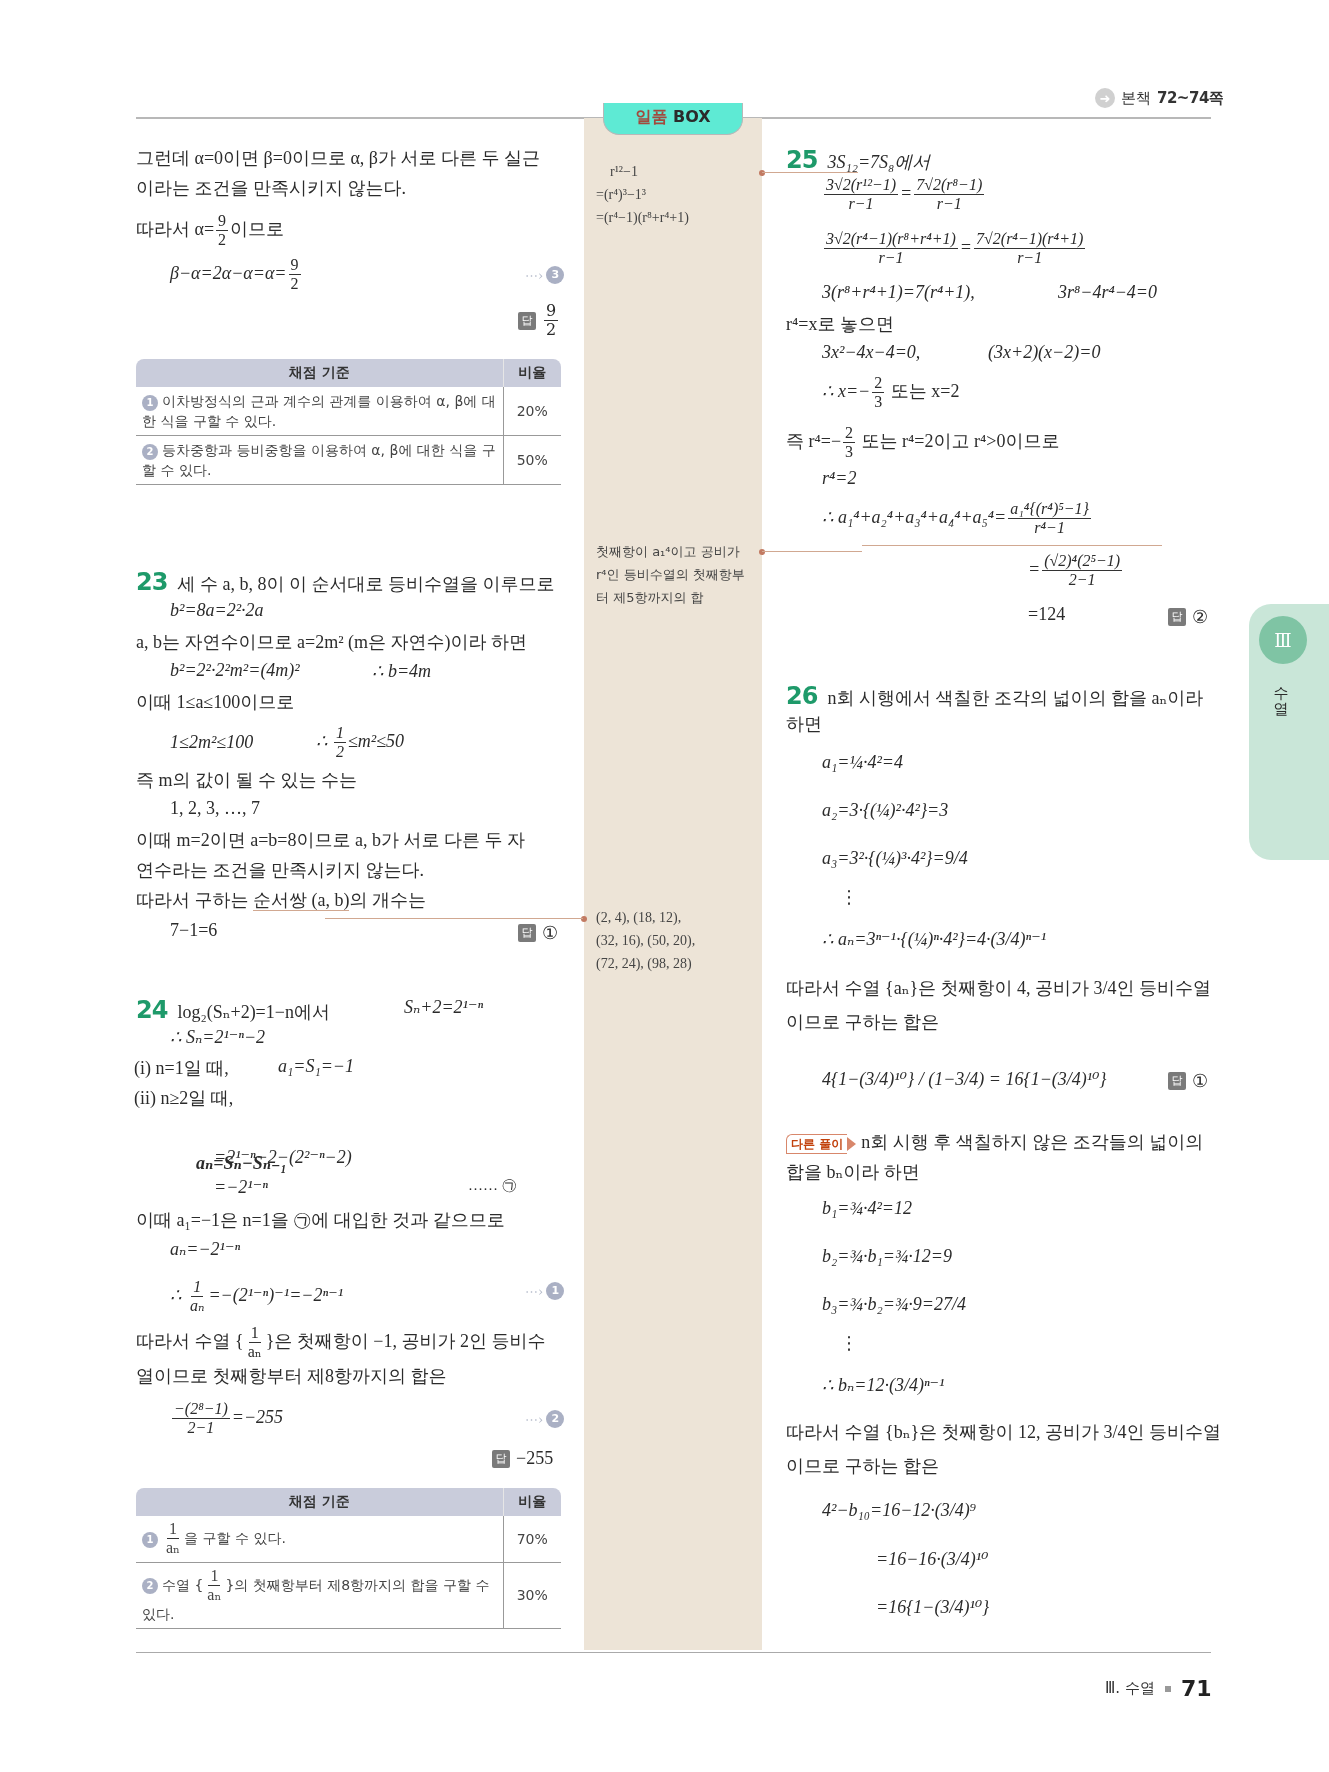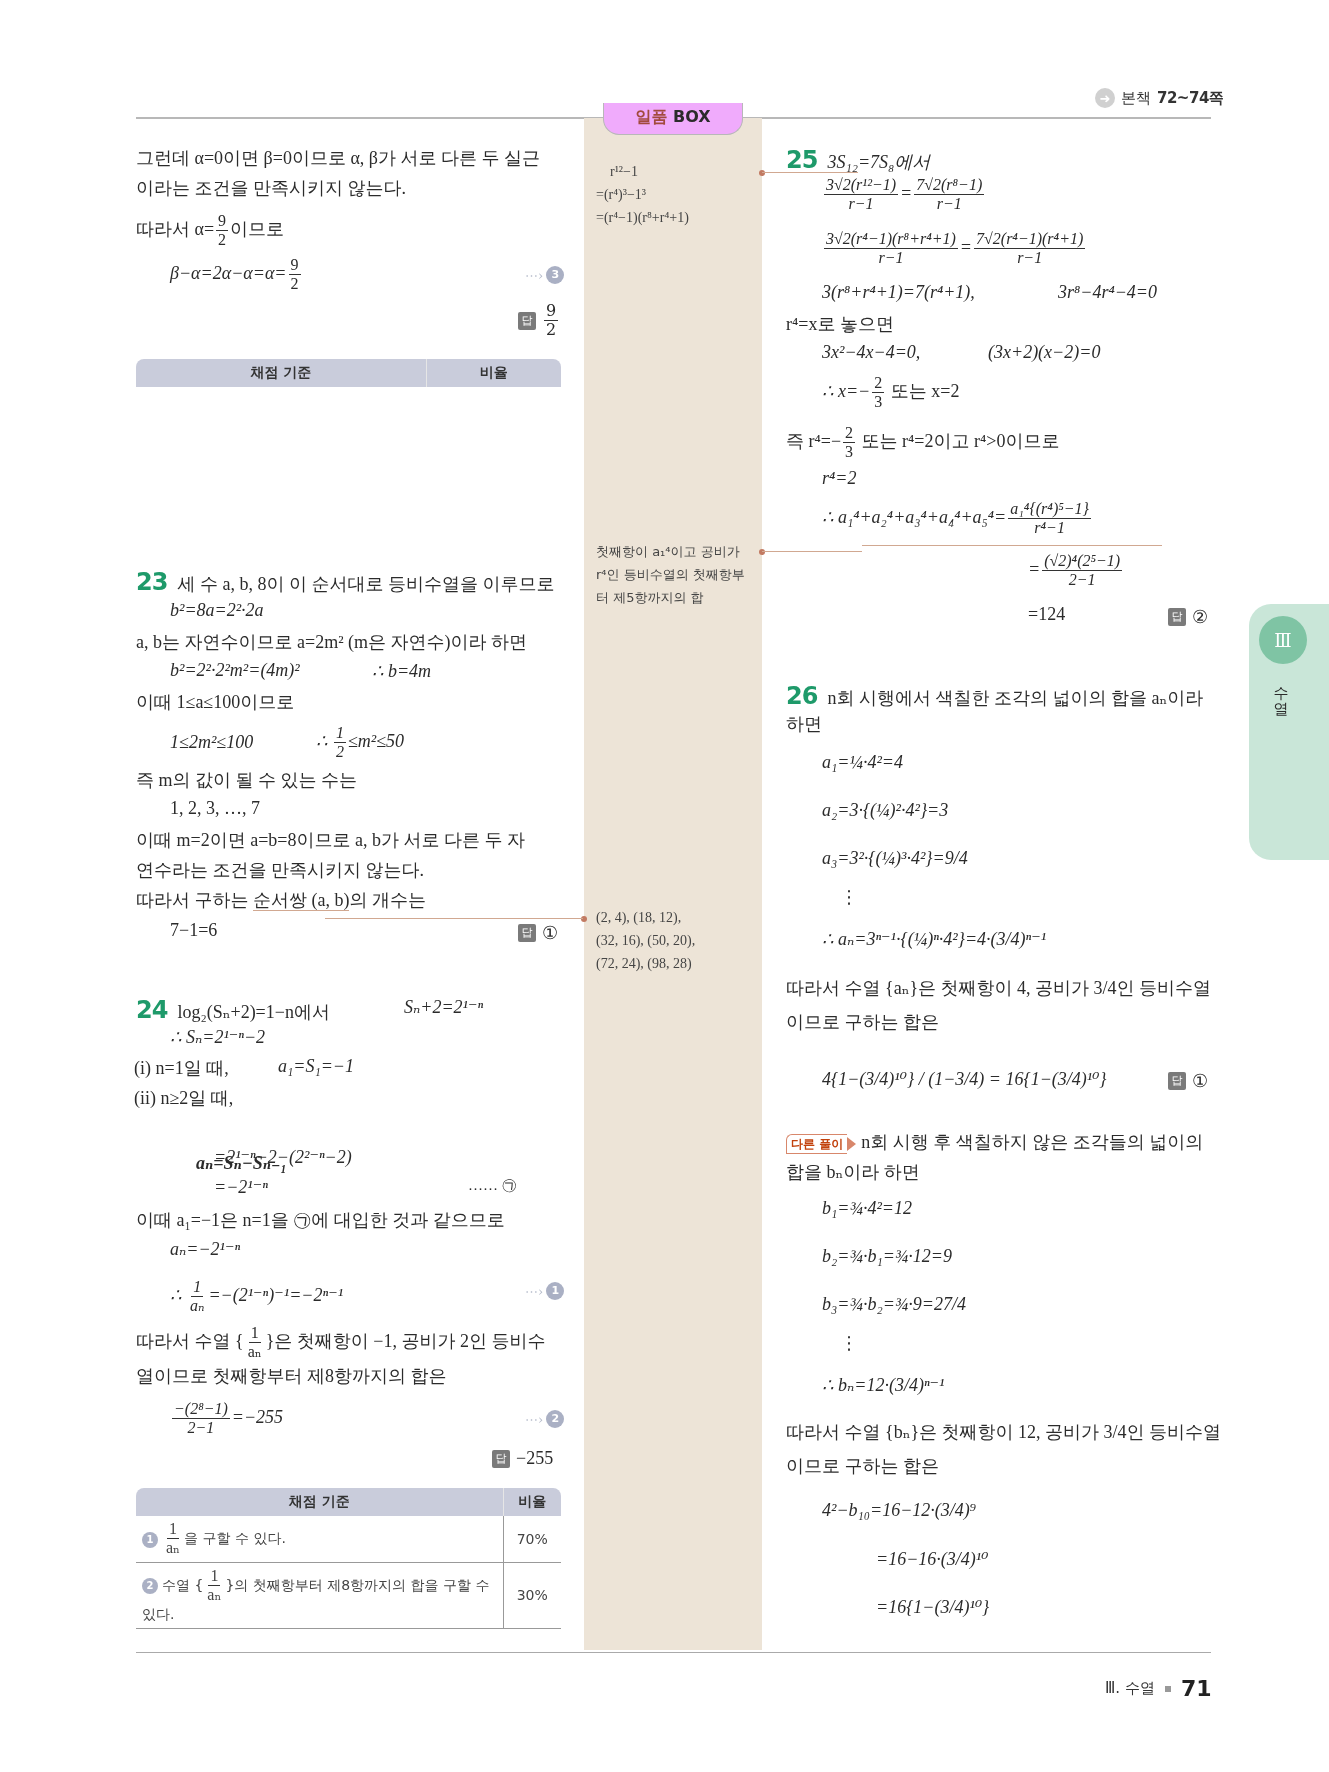--- a/index.html
+++ b/index.html
@@ -10,21 +10,21 @@
   i, .it { font-style: italic; font-family: "Liberation Serif", "DejaVu Serif", serif; }
 
   
   .top-ref { position: absolute; top: 88px; left: 1095px; font-size: 15px; display: flex; align-items: center; gap: 6px; color: #333; }
   .top-ref .ref-icon { width: 20px; height: 20px; border-radius: 50%; background: #d0d0d0; color: #fff; display: inline-flex; align-items: center; justify-content: center; font-size: 13px; font-weight: bold; }
   .top-ref b { font-weight: bold; letter-spacing: -0.5px; }
   .top-rule { position: absolute; top: 117px; left: 136px; width: 1075px; height: 2px; background: #b8b8b8; }
 
   
   .box-col { position: absolute; top: 118px; left: 584px; width: 178px; height: 1532px; background: #ede4d7; }
-  .box-tab { position: absolute; top: 103px; left: 603px; width: 140px; height: 32px; background: #f0abfc; border: 1px solid #b8b8b8; border-top: none; border-radius: 0 0 16px 16px; text-align: center; font-size: 16px; font-weight: bold; line-height: 28px; }
+  .box-tab { position: absolute; top: 103px; left: 603px; width: 140px; height: 32px; background: #5eead4; border: 1px solid #b8b8b8; border-top: none; border-radius: 0 0 16px 16px; text-align: center; font-size: 16px; font-weight: bold; line-height: 28px; }
   .box-tab .red { color: #a24a3d; }
   .box-tab .dark { color: #2b2b2b; }
   .box-note { position: absolute; font-size: 14px; line-height: 23px; color: #444; }
   .box-note.sans { font-size: 14px; }
   .connector { position: absolute; height: 1px; background: #d1a891; }
   .dot { position: absolute; width: 6px; height: 6px; border-radius: 50%; background: #c27a62; }
   .line { position: absolute; white-space: nowrap; font-size: 18px; }
   .pnum { font-family: "DejaVu Sans", "Liberation Sans", sans-serif; font-weight: bold; color: #1e9a6a; font-size: 24px; letter-spacing: -1px; margin-right: 10px; }
   .frac { display: inline-flex; flex-direction: column; align-items: center; vertical-align: middle; font-size: 16px; line-height: 18px; margin: 0 2px; }
   .frac .num { border-bottom: 1px solid #333; padding: 0 2px; }
@@ -120,20 +120,28 @@
       <span class="num">9</span>
       <span class="den">2</span>
     </span>
 </div>
 
 <table class="gtable" style="top:359px;">
   <tbody>
       <tr>
     <th>채점 기준</th>
     <th>비율</th>
+  </tr>
+  <tr>
+    <td style="height:48px;"><span class="gnum">1</span><span>이차방정식의 근과 계수의 관계를 이용하여 α, β에 대한 식을 구할 수 있다.</span></td>
+    <td class="rate">20%</td>
+  </tr>
+  <tr>
+    <td style="height:48px;"><span class="gnum">2</span><span>등차중항과 등비중항을 이용하여 α, β에 대한 식을 구할 수 있다.</span></td>
+    <td class="rate">50%</td>
   </tr>
 </tbody>
   </table>
 
 <div class="line serif" style="top:568px; left:136px;">
   <span class="pnum">23</span><span>세 수 a, b, 8이 이 순서대로 등비수열을 이루므로</span>
 </div>
 <div class="line it" style="top:600px; left:170px;">b²=8a=2²·2a</div>
 <div class="line serif" style="top:630px; left:136px;">a, b는 자연수이므로 a=2m² (m은 자연수)이라 하면</div>
 <div class="line it" style="top:660px; left:170px;">b²=2²·2²m²=(4m)²</div>

